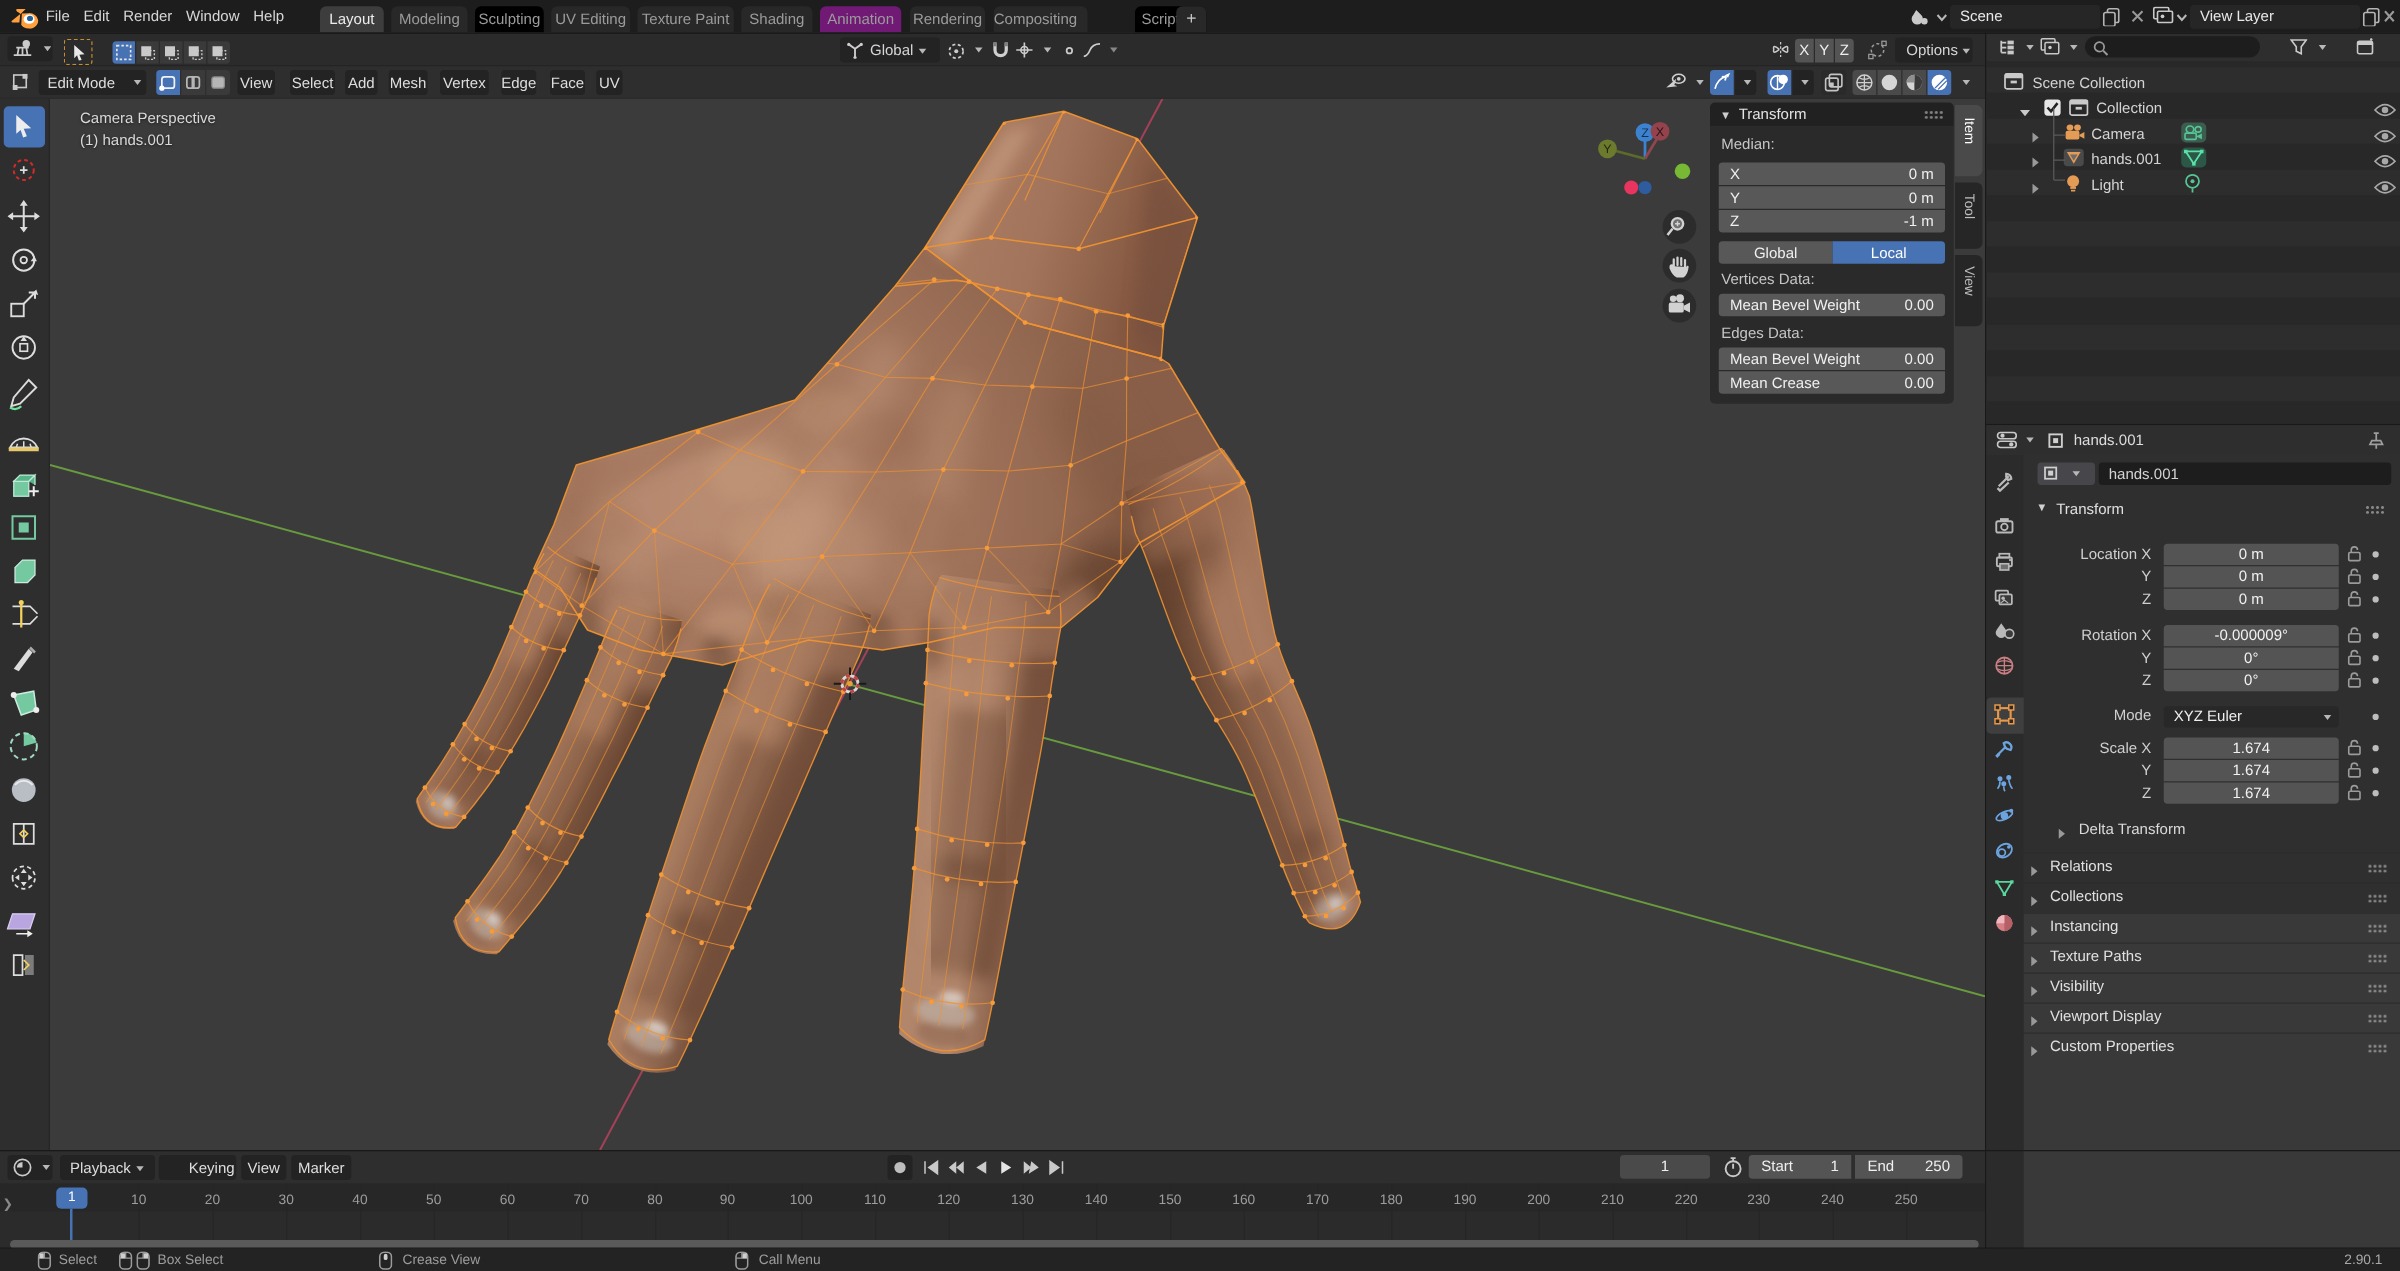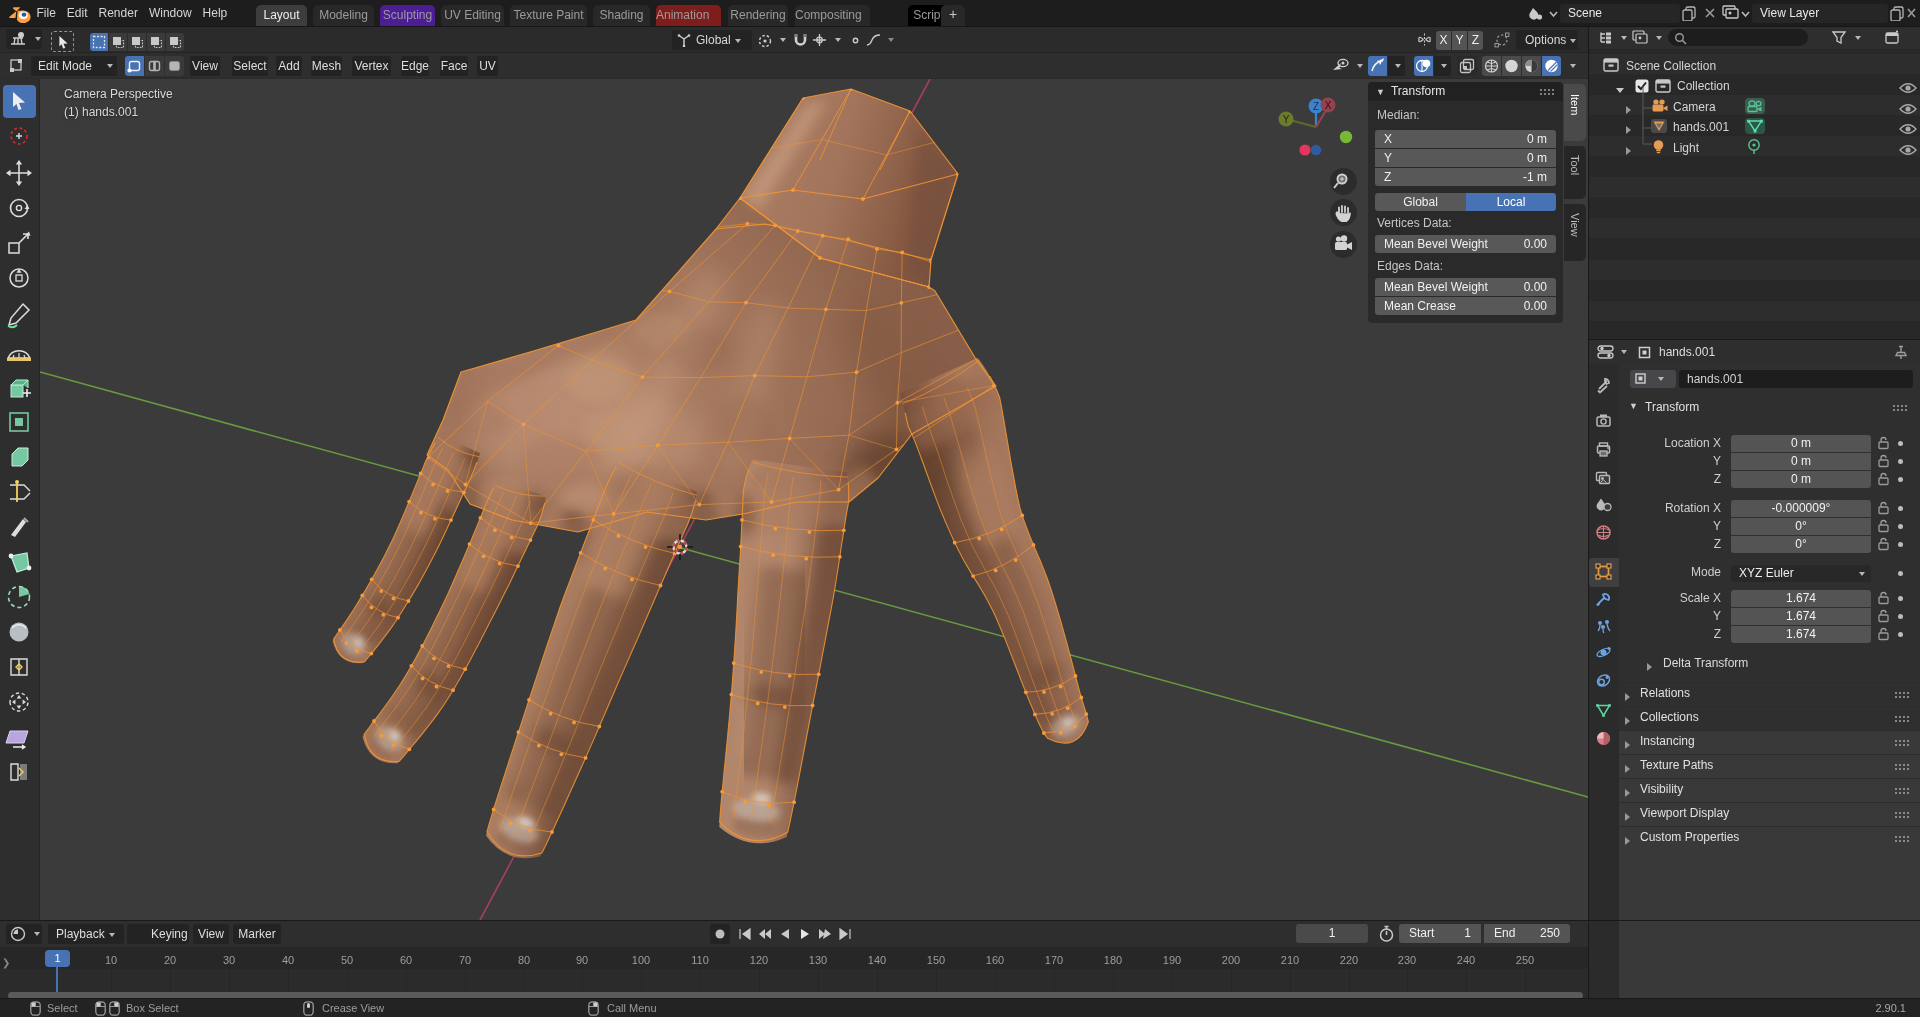--- a/index.html
+++ b/index.html
@@ -14,25 +14,25 @@
  <path d="M8.2 7.2 L2 12.2 C0.8 13.1 0.9 14 2.3 14 L7.5 14 Z" fill="#ff9f3e"></path>
  <path d="M6 3.2 C4.7 3.2 4.5 4.1 5.5 4.9 L8.5 7.2 L12.5 3.2 Z" fill="#ff9f3e"></path>
  <path d="M9 16 A7.3 6.3 0 0 0 22.5 12 A7.3 6.3 0 0 0 15 6.5 L9.5 6.7 Z" fill="#ff9f3e"></path>
  <ellipse cx="15.3" cy="11.3" rx="4.4" ry="3.7" fill="#fff"></ellipse>
  <ellipse cx="16" cy="10.7" rx="2.4" ry="2.1" fill="#23619c"></ellipse>
 </svg>
 <div class="abs" style="left:31px;top:0;line-height:26px">
 <span style="padding:0 5.5px">File</span><span style="padding:0 5.5px">Edit</span><span style="padding:0 5.5px">Render</span><span style="padding:0 5.5px">Window</span><span style="padding:0 5.5px">Help</span></div>
 <div class="abs" style="left:256px;top:5px;width:51px;height:21px;background:#3d3d3d;color:#ededed;border-radius:5px 5px 0 0;text-align:center;line-height:21px">Layout</div>
     <div class="abs" style="left:313px;top:5px;width:61px;height:21px;background:#282828;color:#9b9b9b;border-radius:5px 5px 0 0;text-align:center;line-height:21px">Modeling</div>
-    <div class="abs" style="left:380px;top:5px;width:55px;height:21px;background:#4c1d95;color:#9b9b9b;border-radius:5px 5px 0 0;text-align:center;line-height:21px">Sculpting</div>
+    <div class="abs" style="left:380px;top:5px;width:55px;height:21px;background:#000000;color:#9b9b9b;border-radius:5px 5px 0 0;text-align:center;line-height:21px">Sculpting</div>
     <div class="abs" style="left:441px;top:5px;width:63px;height:21px;background:#282828;color:#9b9b9b;border-radius:5px 5px 0 0;text-align:center;line-height:21px">UV Editing</div>
     <div class="abs" style="left:510px;top:5px;width:77px;height:21px;background:#282828;color:#9b9b9b;border-radius:5px 5px 0 0;text-align:center;line-height:21px">Texture Paint</div>
     <div class="abs" style="left:593px;top:5px;width:57px;height:21px;background:#282828;color:#9b9b9b;border-radius:5px 5px 0 0;text-align:center;line-height:21px">Shading</div>
-    <div class="abs" style="left:656px;top:5px;width:65px;height:21px;background:#7f1d1d;color:#9b9b9b;border-radius:5px 5px 0 0;text-align:left;line-height:21px">Animation</div>
+    <div class="abs" style="left:656px;top:5px;width:65px;height:21px;background:#701a75;color:#9b9b9b;border-radius:5px 5px 0 0;text-align:center;line-height:21px">Animation</div>
     <div class="abs" style="left:728px;top:5px;width:60px;height:21px;background:#282828;color:#9b9b9b;border-radius:5px 5px 0 0;text-align:center;line-height:21px">Rendering</div>
     <div class="abs" style="left:795px;top:5px;width:75px;height:21px;background:#282828;color:#9b9b9b;border-radius:5px 5px 0 0;text-align:left;line-height:21px">Compositing</div>
     <div class="abs" style="left:908px;top:5px;width:57px;height:21px;background:#000000;color:#9b9b9b;border-radius:5px 5px 0 0;text-align:center;line-height:21px">Scripting</div>
     <div class="abs" style="left:941px;top:5px;width:24px;height:21px;background:#282828;color:#c8c8c8;border-radius:5px 5px 0 0;text-align:center;line-height:19px;font-size:14px">+</div>
 <svg class="abs" style="left:1528px;top:5px" width="30" height="17" viewBox="0 0 30 17">
  <path d="M5 3 l4 4 a4.5 4.5 0 1 1 -6.4 0 Z" fill="#c9c9c9"></path>
       <circle cx="11.5" cy="12" r="2.6" fill="#c9c9c9"></circle>
  <path d="M22 7 l3.5 4 l3.5 -4" stroke="#b8b8b8" stroke-width="1.6" fill="none"></path>
 </svg>
 <div class="abs" style="left:1560px;top:4px;width:120px;height:19px;background:#262626;border-radius:3px;line-height:19px;padding-left:8px;color:#e8e8e8">Scene</div>

